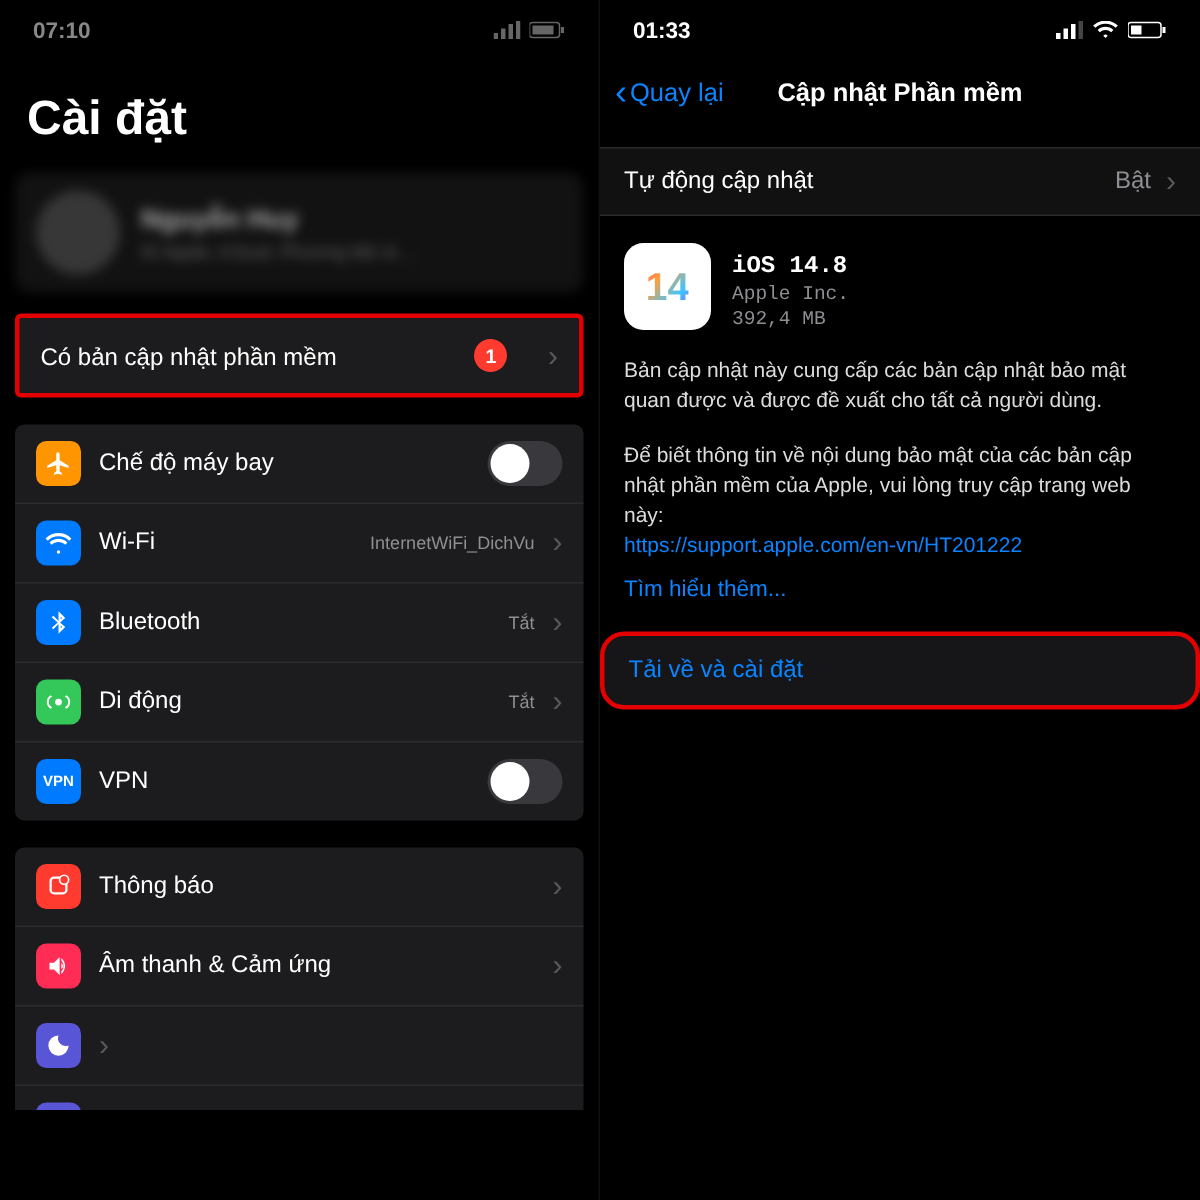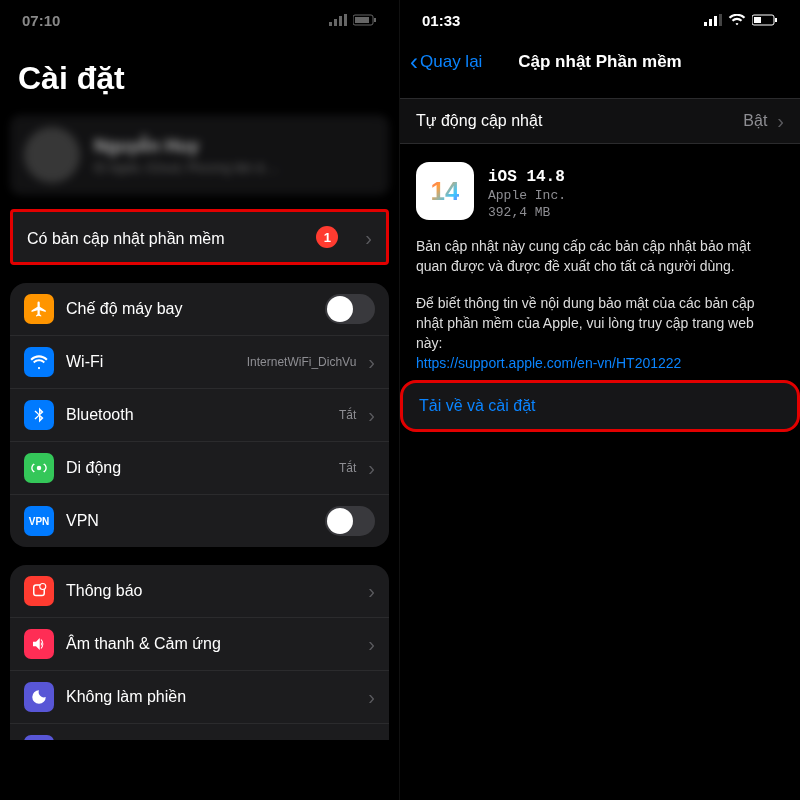--- a/index.html
+++ b/index.html
@@ -58,21 +58,21 @@
     background: #555;
   }
   .acc-lines { display:flex; flex-direction:column; gap:4px; }
   .acc-name { font-size:18px; font-weight:600; }
   .acc-sub  { font-size:12px; color:#999; }
 
   
   .section {
     margin: 18px 10px 0 10px;
     background: #1c1c1e;
-    border-radius: 16px;
+    border-radius: 6px;
     overflow: hidden;
   }
   .row {
     display: flex;
     align-items: center;
     padding: 11px 14px;
     min-height: 46px;
     border-bottom: 1px solid #2b2b2d;
     gap: 12px;
   }
@@ -282,21 +282,20 @@
         </div>
         <span class="label">Âm thanh &amp; Cảm ứng</span>
         <span class="chev">›</span>
       </div>
       <div class="row">
         <div class="icon-box" style="background:#5856d6">
           <svg viewBox="0 0 24 24">
               <path d="M12 3a9 9 0 1 0 9 9 7 7 0 0 1-9-9z"></path>
             </svg>
         </div>
-        <span class="label">Không làm phiền</span>
         <span class="chev">›</span>
       </div>
       <div class="row">
         <div class="icon-box" style="background:#5856d6">
           
         </div>
 
       </div>
     </div>
   </div>
@@ -350,15 +349,16 @@
         <span class="ver-sub">392,4 MB</span>
       </div>
     </div>
     <p class="desc">Bản cập nhật này cung cấp các bản cập nhật bảo mật quan được và được đề xuất cho tất cả người dùng.</p>
     <p class="desc">
       <span>Để biết thông tin về nội dung bảo mật của các bản cập nhật phần mềm của Apple, vui lòng truy cập trang web này:</span><br>
       <a>https://support.apple.com/en-vn/HT201222</a>
     </p>
   </div>
 
+  <div class="learnmore">Tìm hiểu thêm...</div>
 
   <div class="download-row">Tải về và cài đặt</div>
 </div>
 
 </body></html>

